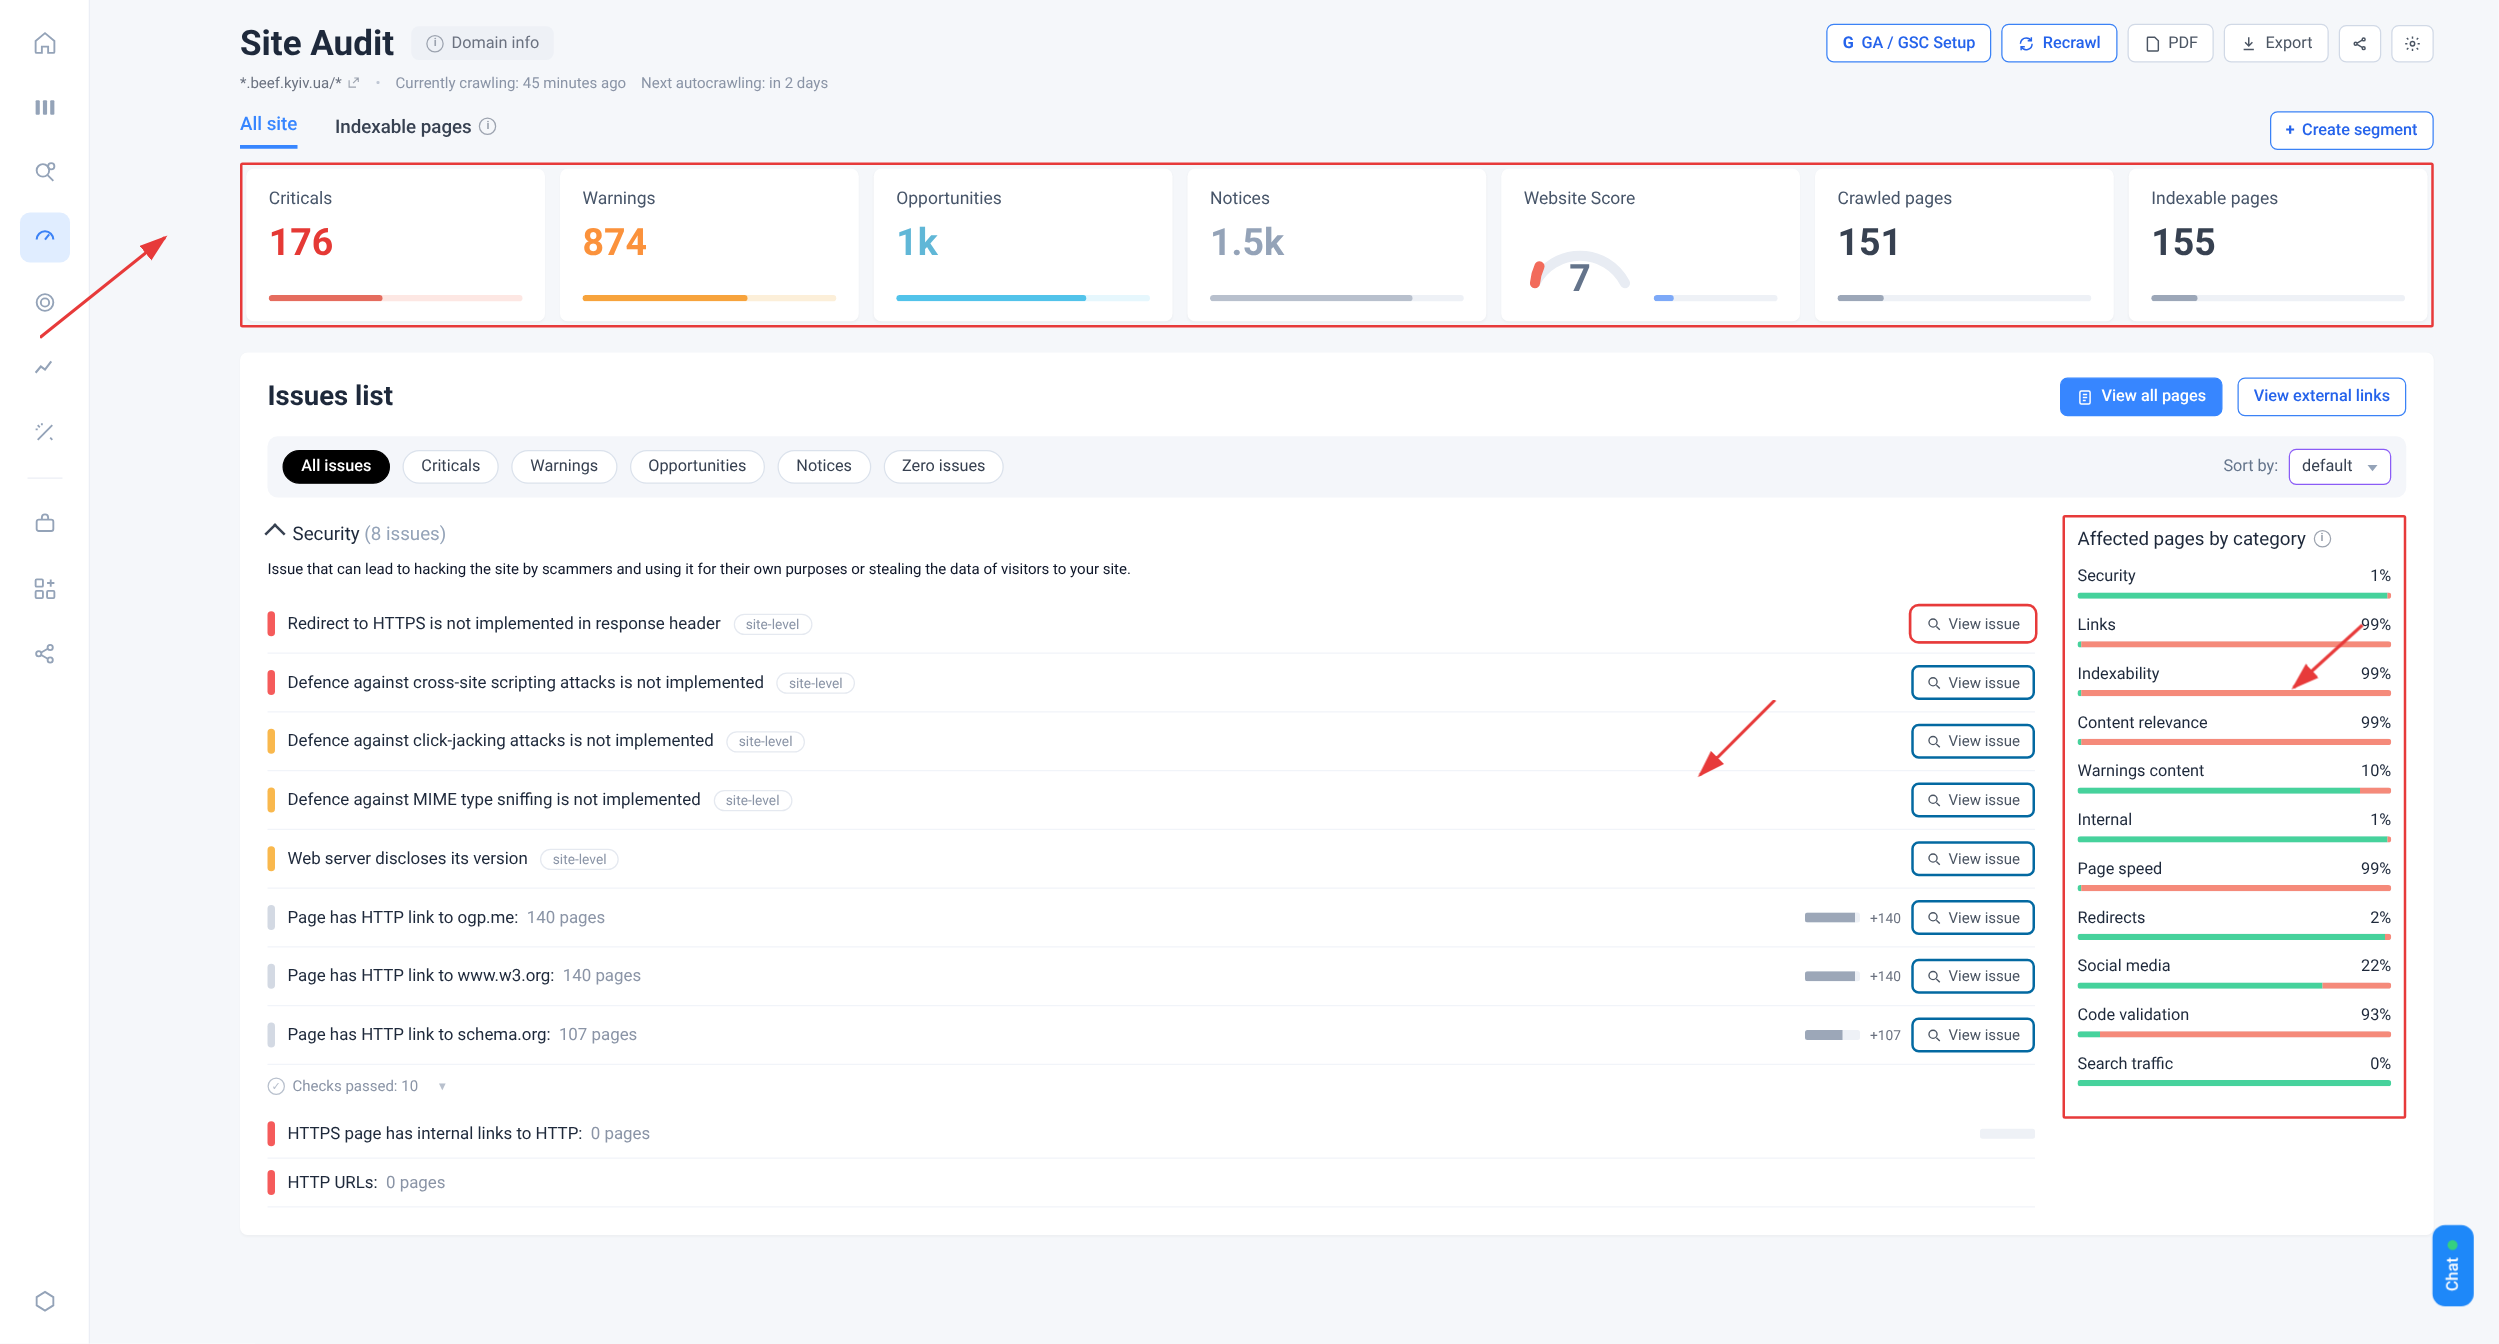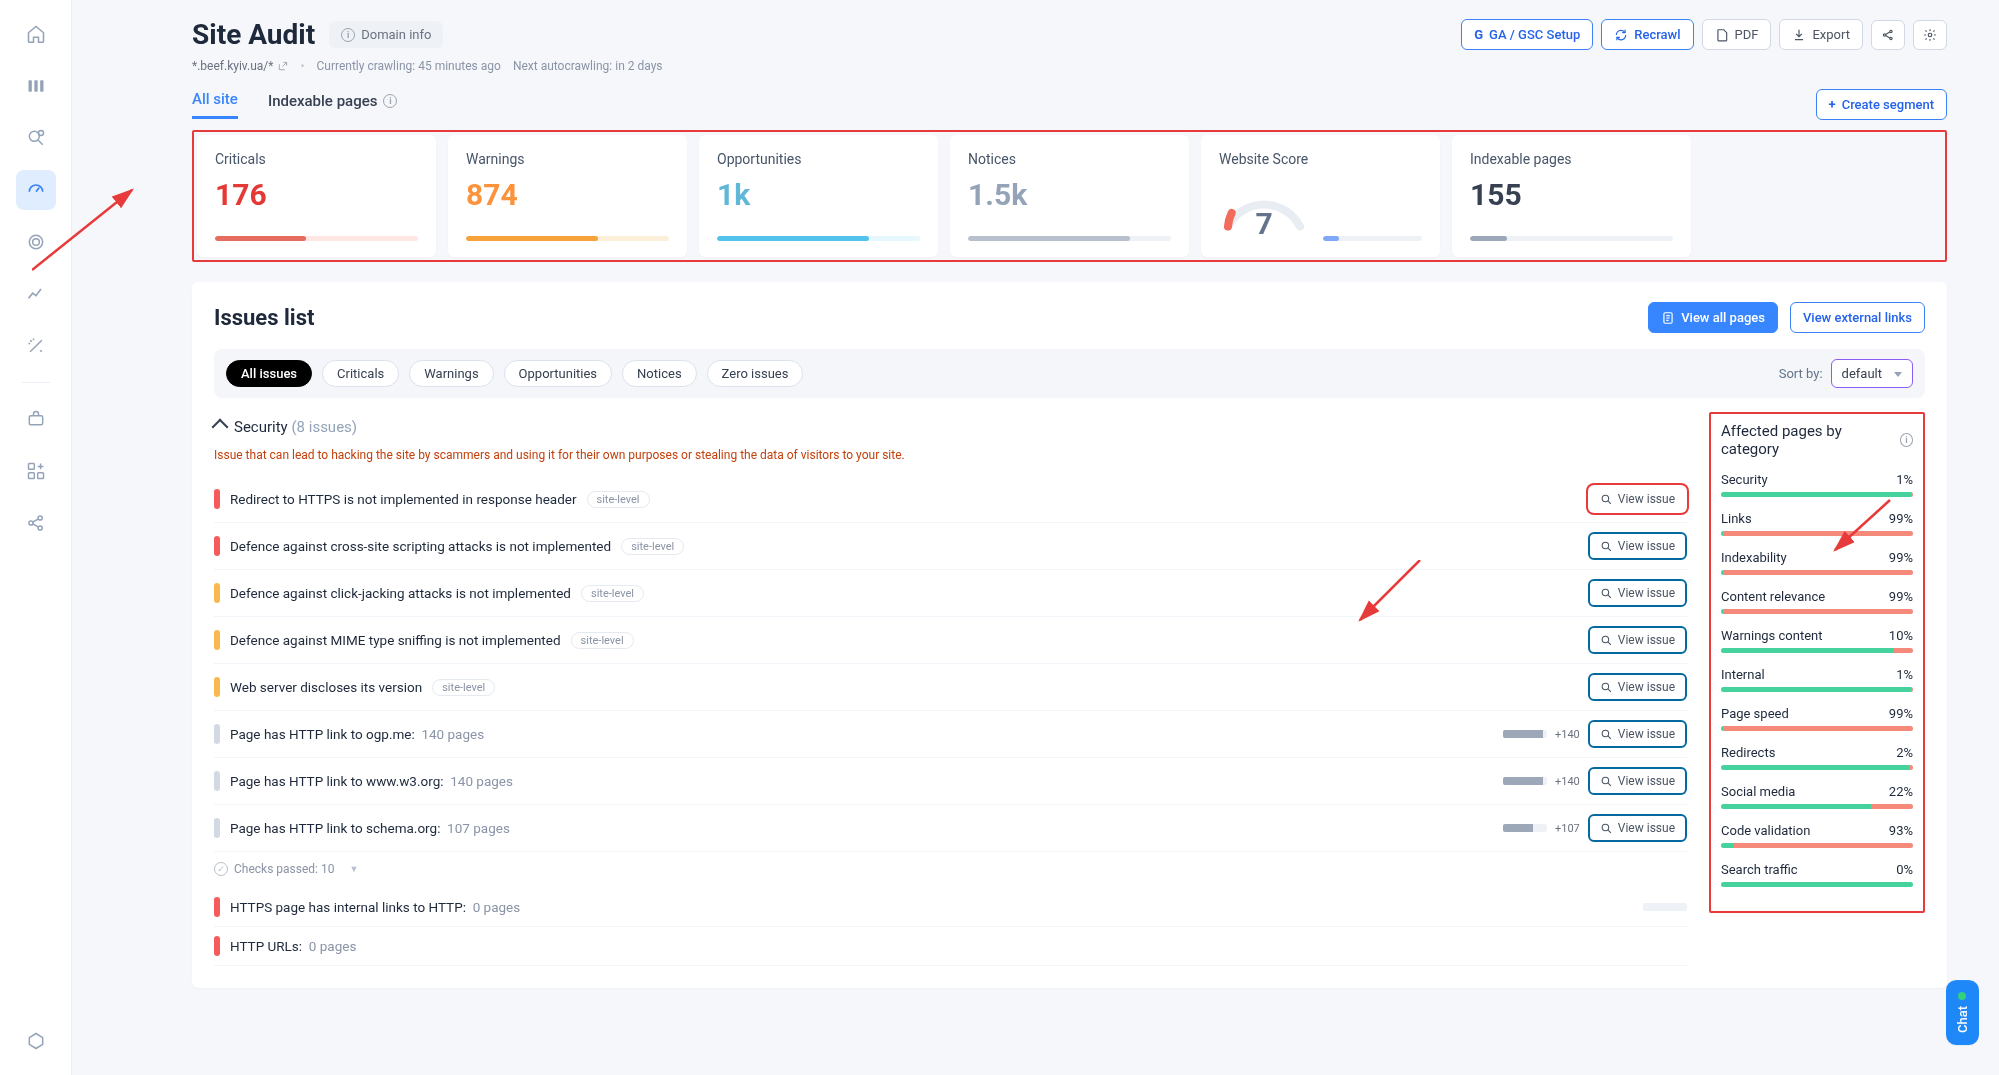--- a/index.html
+++ b/index.html
@@ -52,27 +52,27 @@
   .filter-bar { background:#f4f6fa; border-radius:8px; padding:10px 12px; display:flex; align-items:center; justify-content:space-between; margin-bottom:14px; }
   .filter-pills { display:flex; gap:10px; flex-wrap:wrap; }
   .pill { background:#fff; border:1px solid #dbe2ec; border-radius:18px; padding:5px 14px; font-size:13px; color:#374151; cursor:pointer; }
   .pill.active { background:#000000; border-color:#000000; color:#fff; font-weight:500; }
   .sort-wrap { display:flex; align-items:center; gap:8px; color:#64748b; }
   .sort-selectbox { border:1px solid #8b5cf6; border-radius:6px; padding:6px 30px 6px 10px; font-size:13px; color:#374151; background:#fff; cursor:pointer; position:relative; }
   .sort-selectbox::after { content:""; position:absolute; right:10px; top:50%; transform:translateY(-40%); border-left:4px solid transparent; border-right:4px solid transparent; border-top:5px solid #94a3b8; }
 
   .layout-2col { display:flex; gap:22px; }
   .col-main { flex:1; min-width:0; }
-  .col-side { width:216px; flex-shrink:0; }
+  .col-side { width:275px; flex-shrink:0; }
 
   .group-head { display:flex; align-items:center; gap:8px; cursor:pointer; padding:6px 0; }
   .group-head .chev { width:12px; height:12px; border-left:2px solid #374151; border-bottom:2px solid #374151; transform:rotate(135deg); }
   .group-title { font-size:15px; color:#1e293b; }
   .group-title .cnt { color:#94a3b8; font-weight:400; }
-  .group-sub { color:#c2410c; font-size:12px; margin:6px 0 14px 0; }
+  .group-sub { color:#0f172a; font-size:12px; margin:6px 0 14px 0; }
 
   .issue-row { display:flex; align-items:center; gap:10px; padding:9px 0; border-bottom:1px solid #f1f4f9; position:relative; }
   .sev { width:6px; height:20px; border-radius:3px; flex-shrink:0; }
   .sev.crit { background:#f55b5b; }
   .sev.warn { background:#f9b84d; }
   .sev.note { background:#d3d9e3; }
   .issue-text { font-size:13.5px; color:#1e293b; }
   .issue-text .aux { color:#8a94a6; }
   .site-level { border:1px solid #e5e9f0; color:#8a94a6; border-radius:12px; padding:1px 9px; font-size:11px; }
   .row-right { margin-left:auto; display:flex; align-items:center; gap:8px; }
@@ -296,20 +296,27 @@
             <div class="gauge-number">7</div>
           </div>
           <div style="flex:1">
                 <div class="stat-bar">
                   <div class="stat-bar-fill" style="background:#7da9f8;width:16%"></div>
                 </div>
               </div>
         </div>
           </div>
           <div class="stat-card">
+        <div class="stat-label">Crawled pages</div>
+        <div class="stat-value" style="color:#374151">151</div>
+        <div class="stat-bar" style="background:#eef1f6">
+              <div class="stat-bar-fill" style="background:#9ca7b8;width:18%"></div>
+            </div>
+          </div>
+          <div class="stat-card">
         <div class="stat-label">Indexable pages</div>
         <div class="stat-value" style="color:#374151">155</div>
         <div class="stat-bar" style="background:#eef1f6">
               <div class="stat-bar-fill" style="background:#9ca7b8;width:18%"></div>
             </div>
           </div>
         </div>
     </div>
 
     <div class="panel">

